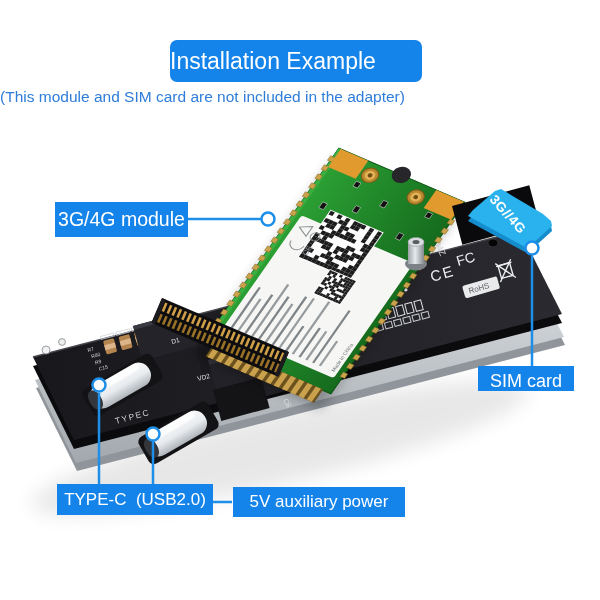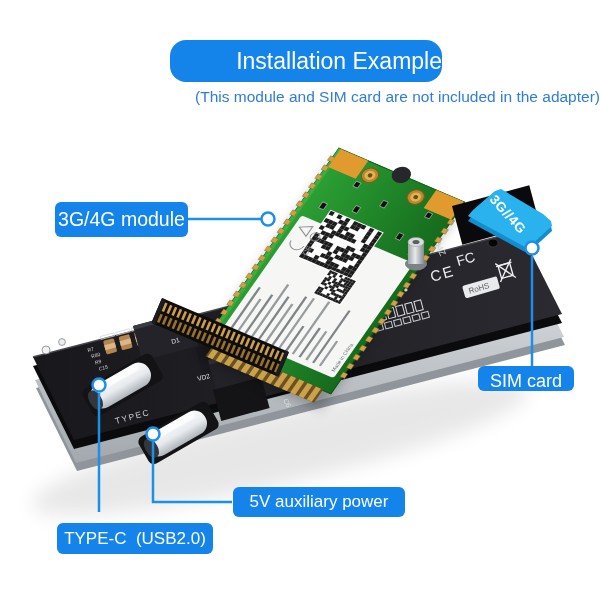--- a/index.html
+++ b/index.html
@@ -1,29 +1,29 @@
 <!DOCTYPE html>
 <html style="--accent: #1484ea; --line: #1e8fe9; --subtitle: #2e7dd9;"><head>
 <meta charset="utf-8">
 <style>
   :root{ --accent:#1484ea; --line:#1e8fe9; --subtitle:#2e7dd9; }
   html,body{margin:0;padding:0;background:#fff;}
   #stage{position:relative;width:600px;height:600px;background:#fff;overflow:hidden;
          font-family:"Liberation Sans","DejaVu Sans",sans-serif;}
   #scene{position:absolute;left:0;top:0;}
-  .banner{position:absolute;left:170px;top:40px;width:272px;height:42px;background:var(--accent);
-          border-radius:16px;color:#fff;font-size:23px;line-height:42px;text-align:right;}
-  .subtitle{position:absolute;left:0;top:88px;width:600px;text-align:right;color:var(--subtitle);
+  .banner{position:absolute;left:170px;top:40px;width:252px;height:42px;background:var(--accent);
+          border-radius:7px;color:#fff;font-size:23px;line-height:42px;text-align:left;}
+  .subtitle{position:absolute;left:0;top:88px;width:600px;text-align:left;color:var(--subtitle);
             font-size:15.5px;}
-  .co{position:absolute;background:var(--accent);border-radius:6px;color:#fff;text-align:center;
+  .co{position:absolute;background:var(--accent);border-radius:0;color:#fff;text-align:center;
       white-space:pre;}
   .co-module{left:55px;top:202px;width:133px;height:35px;font-size:19.5px;line-height:35px;}
   .co-sim{left:478px;top:366px;width:96px;height:25px;font-size:18px;line-height:31px;}
   .co-aux{left:233px;top:487px;width:172px;height:30px;font-size:17px;line-height:30px;}
-  .co-typec{left:57px;top:523px;width:156px;height:31px;font-size:17px;line-height:31px;}
+  .co-typec{left:57px;top:484px;width:156px;height:31px;font-size:17px;line-height:31px;}
   text{font-family:"Liberation Sans","DejaVu Sans",sans-serif;}
 </style>
 </head>
 <body>
 
 <div id="stage">
 
   <svg id="scene" width="600" height="600" viewBox="0 0 600 600">
     <defs>
       <linearGradient id="gPcb" x1="0" y1="0" x2="1" y2="0">

